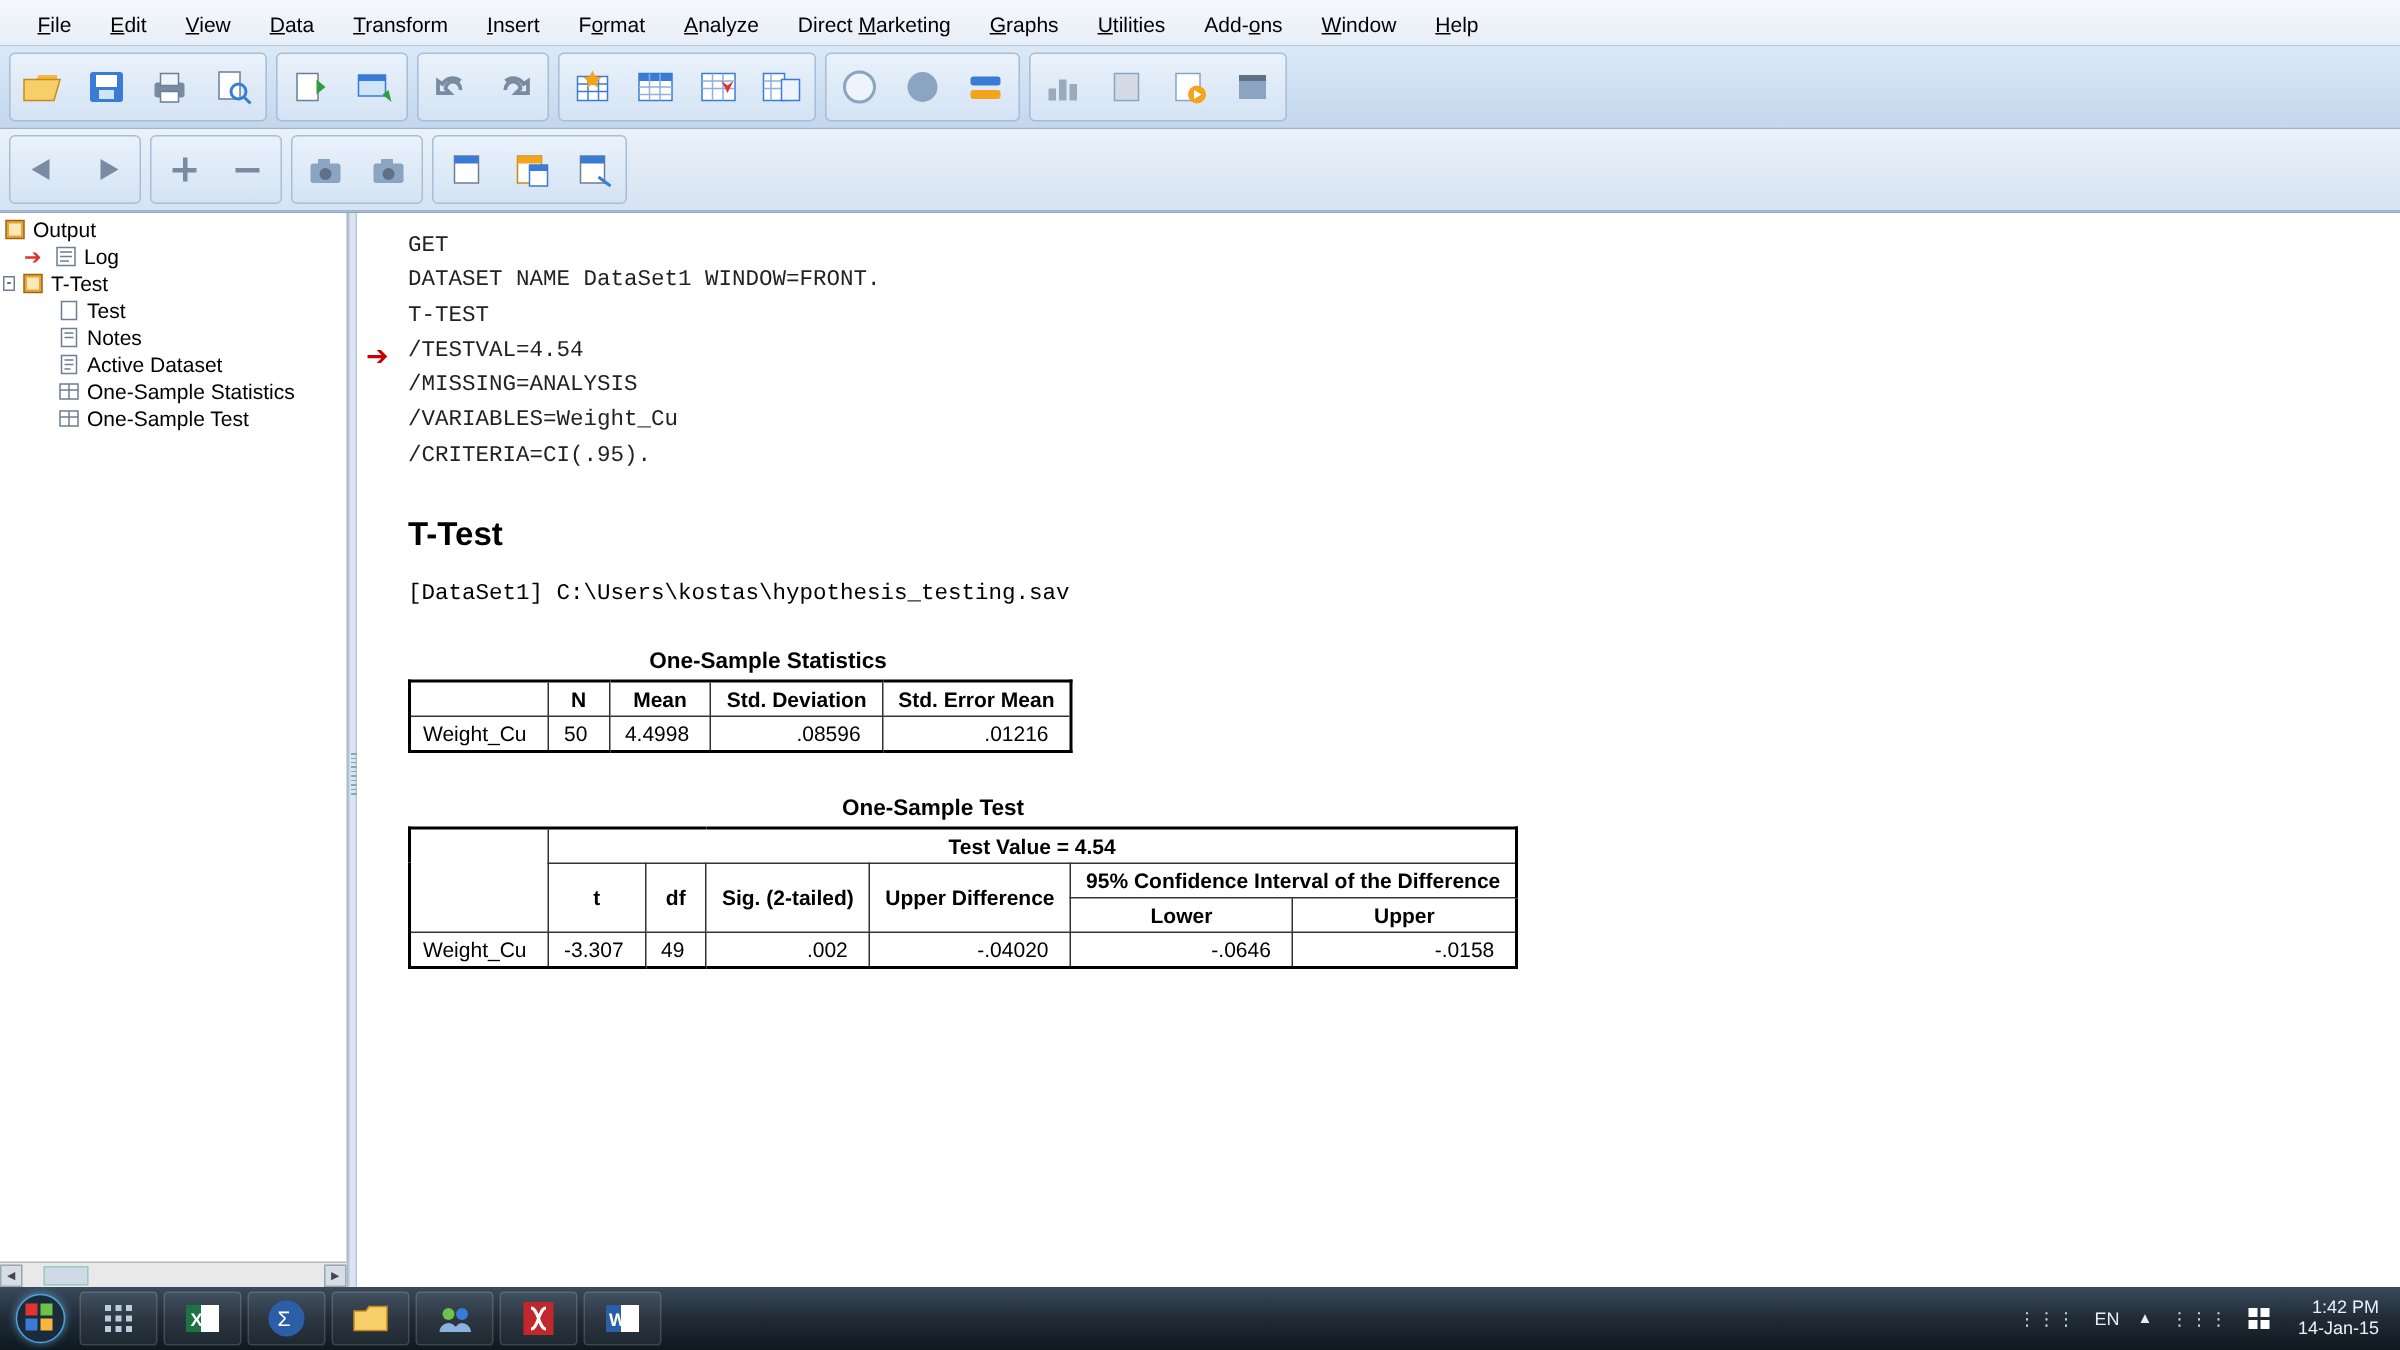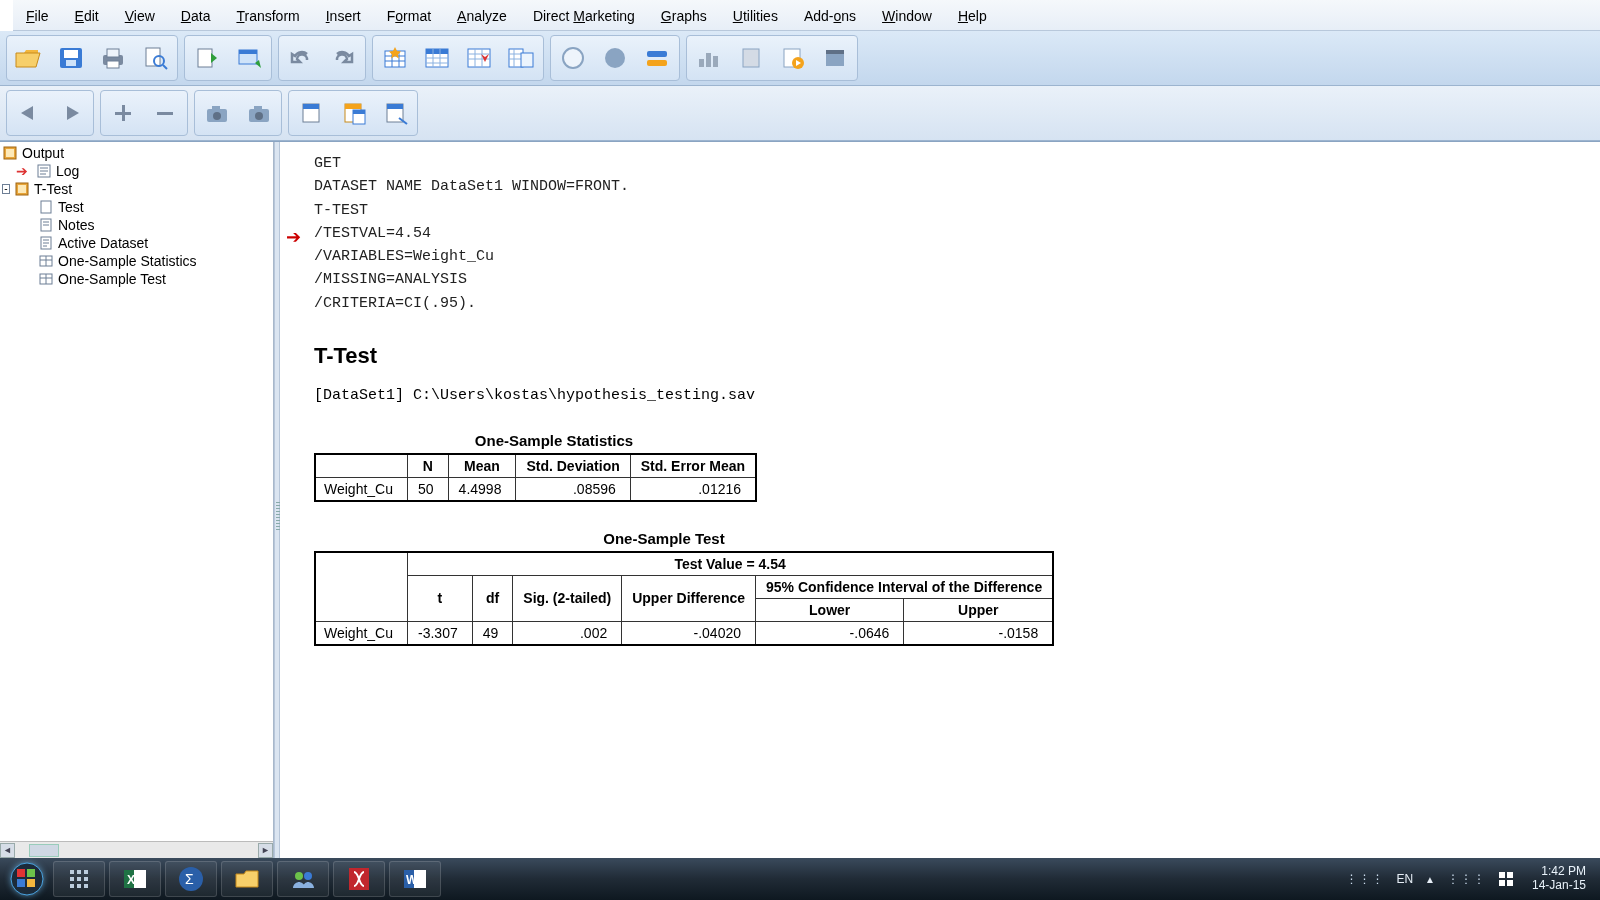--- a/index.html
+++ b/index.html
@@ -10,23 +10,22 @@
   width: 1600px;
   height: 900px;
   overflow: hidden;
   display: flex;
   flex-direction: column;
 }
 .menubar {
   background: linear-gradient(#f5f8fb, #e7eef7);
   border-bottom: 1px solid #b8c8db;
   display: flex;
-  padding: 4px 4px 2px 0;
+  padding: 4px 4px 2px 12px;
   font-size: 14px;
-  margin-left: 13px;
 }
 .menubar span {
   padding: 4px 13px;
   cursor: default;
 }
 .menubar span u { text-decoration: underline; }
 .toolbar {
   background: linear-gradient(#dbe9f7, #c3d7ed);
   border-bottom: 1px solid #9cb4cf;
   padding: 4px 6px;
@@ -60,21 +59,21 @@
   padding: 2px;
   gap: 2px;
 }
 .content {
   flex: 1;
   display: flex;
   overflow: hidden;
   border-top: 1px solid #8aa4c2;
 }
 .sidebar {
-  width: 274px;
+  width: 232px;
   background: #fff;
   border-right: 1px solid #a8b8cb;
   font-size: 14px;
   position: relative;
   display: flex;
   flex-direction: column;
 }
 .tree { flex: 1; padding: 2px 0; overflow: auto; }
 .tree-item {
   display: flex;
@@ -501,22 +500,22 @@
 
   <div class="splitter"></div>
 
   <div class="main">
     <div class="arrow-marker">➔</div>
     <div class="syntax">
       <div>GET</div>
       <div>DATASET NAME DataSet1 WINDOW=FRONT.</div>
       <div>T-TEST</div>
       <div>  /TESTVAL=4.54</div>
+      <div>  /MISSING=ANALYSIS</div>
       <div>  /VARIABLES=Weight_Cu</div>
-      <div>  /MISSING=ANALYSIS</div>
       <div>  /CRITERIA=CI(.95).</div>
     </div>
 
     <div class="heading1">T-Test</div>
     <div class="dataset-line">[DataSet1] C:\Users\kostas\hypothesis_testing.sav</div>
 
     <div class="pivot-wrap">
       <div class="pivot-title" style="width:480px;margin-left:26px">One-Sample Statistics</div>
       <table class="pivot">
         <tbody>

